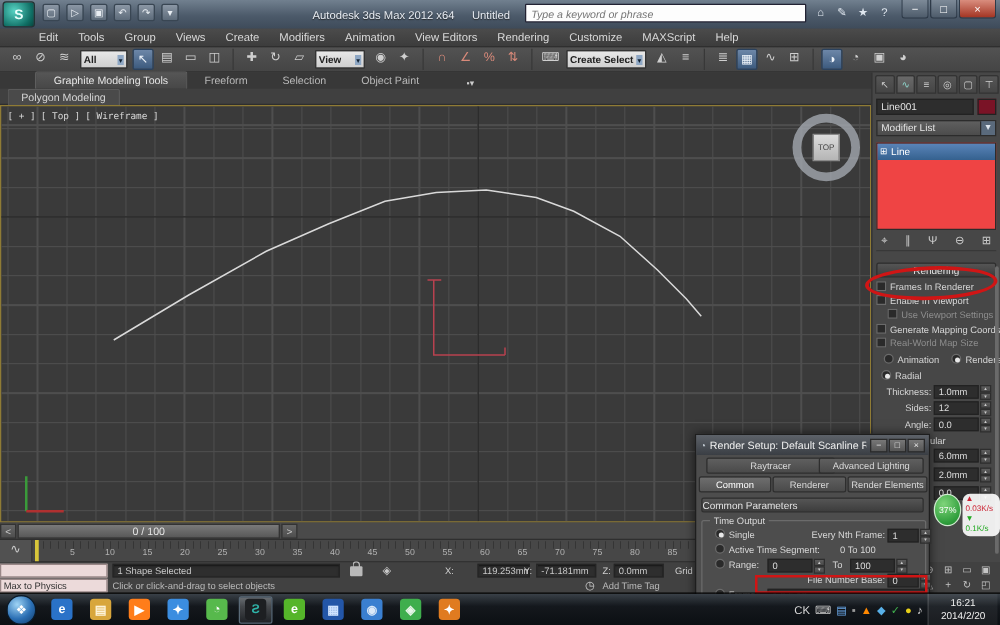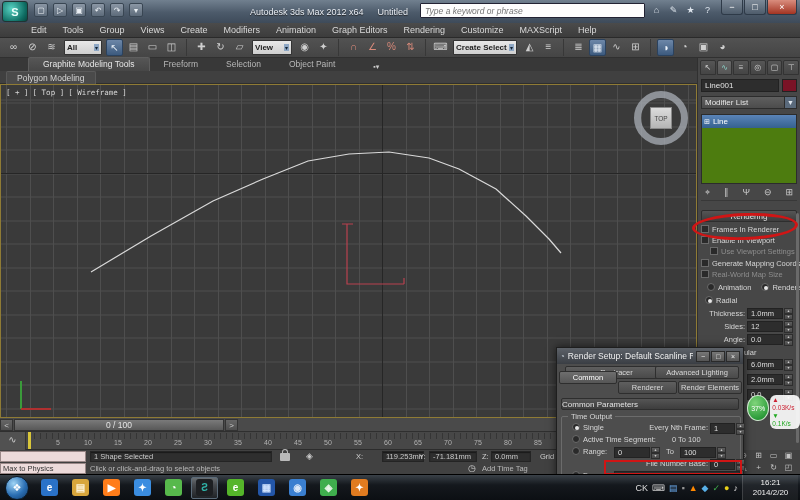--- a/index.html
+++ b/index.html
@@ -103,21 +103,21 @@
   .ptabs span{flex:1;height:15px;background:linear-gradient(#565656,#454545);border:1px solid #333;
     color:#cfcfcf;font-size:8px;text-align:center;line-height:14px;border-radius:2px 2px 0 0}
   .ptabs span.on{background:linear-gradient(#6a6a6a,#555);color:#8fd8ce}
   .namefield{position:absolute;left:3px;top:21px;width:78px;height:13px;background:#2d2d2d;border:1px solid #222;
     color:#e2e2e2;font-size:8px;line-height:11px;padding:0 3px}
   .swatch{position:absolute;left:84px;top:21px;width:15px;height:13px;background:#7a1326;border:1px solid #222}
   .modlist{position:absolute;left:3px;top:38px;width:96px;height:13px;background:linear-gradient(#5f5f5f,#4c4c4c);
     border:1px solid #2c2c2c;color:#e6e6e6;font-size:8px;line-height:11px;padding:0 3px}
   .modlist i{font-style:normal;position:absolute;right:0;top:0;width:12px;height:11px;background:#5a6a7c;
     border-left:1px solid #2c2c2c;text-align:center;font-size:7px;color:#dfe6ee}
-  .stack{position:absolute;left:3px;top:56px;width:96px;height:70px;background:#4d7c0f;border:1px solid #2c2c2c}
+  .stack{position:absolute;left:3px;top:56px;width:96px;height:70px;background:#ef4444;border:1px solid #2c2c2c}
   .stackrow{height:13px;background:linear-gradient(#5a84b8,#35618f);color:#fff;font-size:8px;line-height:12px;padding:0 2px;display:flex;gap:3px;align-items:center}
   .stackrow b{font-weight:normal;font-size:7px}
   .stacktools{position:absolute;left:3px;top:129px;width:96px;height:14px;display:flex;justify-content:space-between;padding:0 4px;
     border-bottom:1px solid #383838}
   .stacktools span{color:#c9c9c9;font-size:9px}
   .rollhead{position:absolute;left:3px;width:96px;height:12px;background:linear-gradient(#555,#3d3d3d);
     border:1px solid #2e2e2e;border-radius:2px;color:#e2e2e2;font-size:8px;text-align:center;line-height:11px}
   .prow{position:absolute;left:3px;width:98px;height:11px;color:#d6d6d6;font-size:7.5px;line-height:10px;white-space:nowrap}
   .prow.dim{color:#8d8d8d}
   .cb{display:inline-block;width:8px;height:8px;background:#2a2a2a;border:1px solid #6a6a6a;vertical-align:-1px;margin-right:3px}
@@ -207,21 +207,21 @@
   </div>
 
   <div class="ab menubar" id="menubar">
       <span class="menu-item">Edit</span>
       <span class="menu-item">Tools</span>
       <span class="menu-item">Group</span>
       <span class="menu-item">Views</span>
       <span class="menu-item">Create</span>
       <span class="menu-item">Modifiers</span>
       <span class="menu-item">Animation</span>
-      <span class="menu-item">Graph Editors</span>
+      <span class="menu-item">View Editors</span>
       <span class="menu-item">Rendering</span>
       <span class="menu-item">Customize</span>
       <span class="menu-item">MAXScript</span>
       <span class="menu-item">Help</span>
     </div>
 
   <div class="ab toolbar" id="toolbar">
       <span class="tbi">∞</span>
       <span class="tbi">⊘</span>
       <span class="tbi">≋</span>
@@ -449,21 +449,21 @@
       <span class="dico">◔</span>
       <b>Render Setup: Default Scanline Rend...</b>
       <span class="dwb">
         <span>−</span>
         <span>□</span>
         <span>×</span>
       </span>
     </div>
     <span class="dtab" style="left:8px;top:18px;width:103px">Raytracer</span>
     <span class="dtab" style="left:98px;top:18px;width:84px">Advanced Lighting</span>
-    <span class="dtab on" style="left:2px;top:23px;width:58px">Common</span>
+    <span class="dtab on" style="left:2px;top:33px;width:58px">Common</span>
     <span class="dtab" style="left:61px;top:33px;width:59px">Renderer</span>
     <span class="dtab" style="left:121px;top:33px;width:64px">Render Elements</span>
     <div class="droll">Common Parameters</div>
     <div class="dgroup">
       <span class="dlegend">Time Output</span>
 
       <div class="drow" style="top:6px">
         <span style="position:absolute;left:10px"><span class="rd on"></span><span>Single</span></span>
         <span style="position:absolute;left:78px;width:68px;text-align:right">Every Nth Frame:</span>
       </div>

